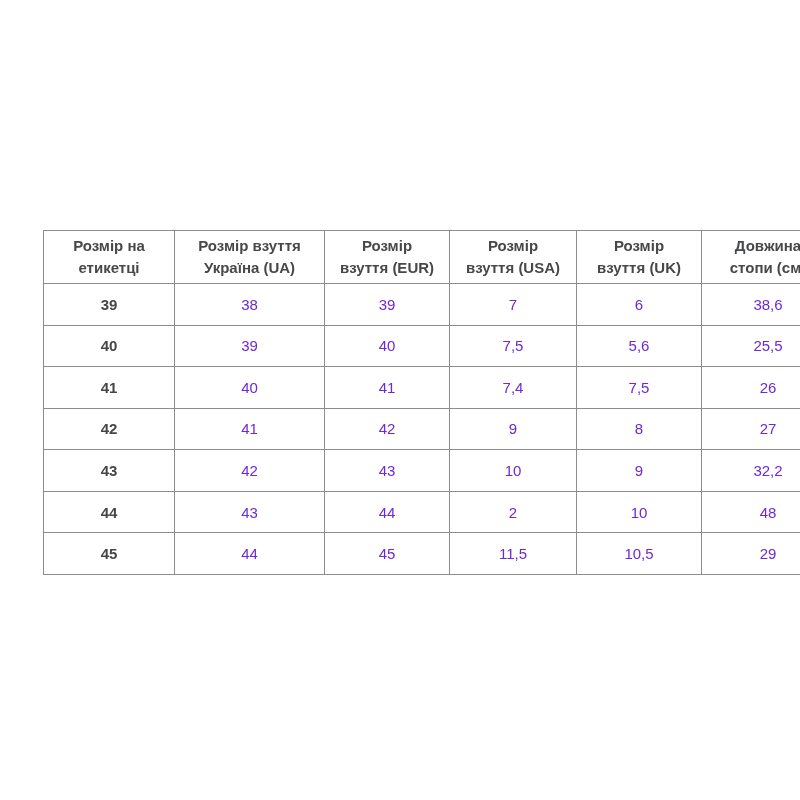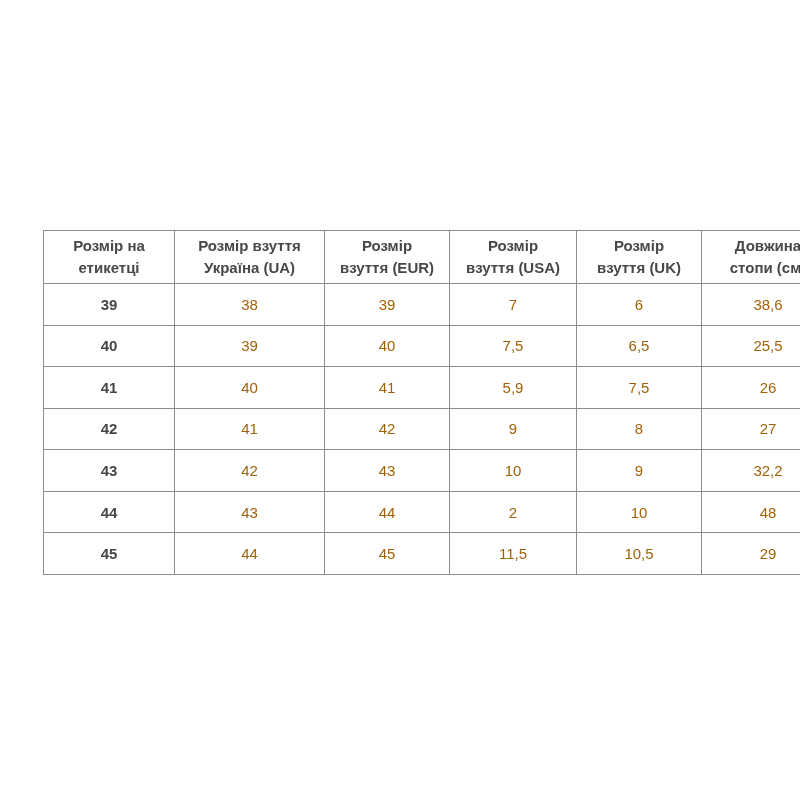--- a/index.html
+++ b/index.html
@@ -38,21 +38,21 @@
     font-size: 15px;
     font-weight: bold;
     color: #47484a;
     line-height: 1.45;
     white-space: pre-line;
     height: 52px;
   }
   .size-table td {
     font-size: 15px;
     font-weight: normal;
-    color: #a16207;
+    color: #6d28d9;
   }
   .size-table td.col-first {
     font-weight: bold;
     color: #454648;
   }
 </style>
 </head>
 <body>
 
 <div class="stage">
@@ -88,28 +88,28 @@
         <td>39</td>
         <td>7</td>
         <td>6</td>
         <td>38,6</td>
       </tr>
       <tr>
         <td class="col-first">40</td>
         <td>39</td>
         <td>40</td>
         <td>7,5</td>
-        <td>6,5</td>
+        <td>5,6</td>
         <td>25,5</td>
       </tr>
       <tr>
         <td class="col-first">41</td>
         <td>40</td>
         <td>41</td>
-        <td>5,9</td>
+        <td>7,4</td>
         <td>7,5</td>
         <td>26</td>
       </tr>
       <tr>
         <td class="col-first">42</td>
         <td>41</td>
         <td>42</td>
         <td>9</td>
         <td>8</td>
         <td>27</td>

